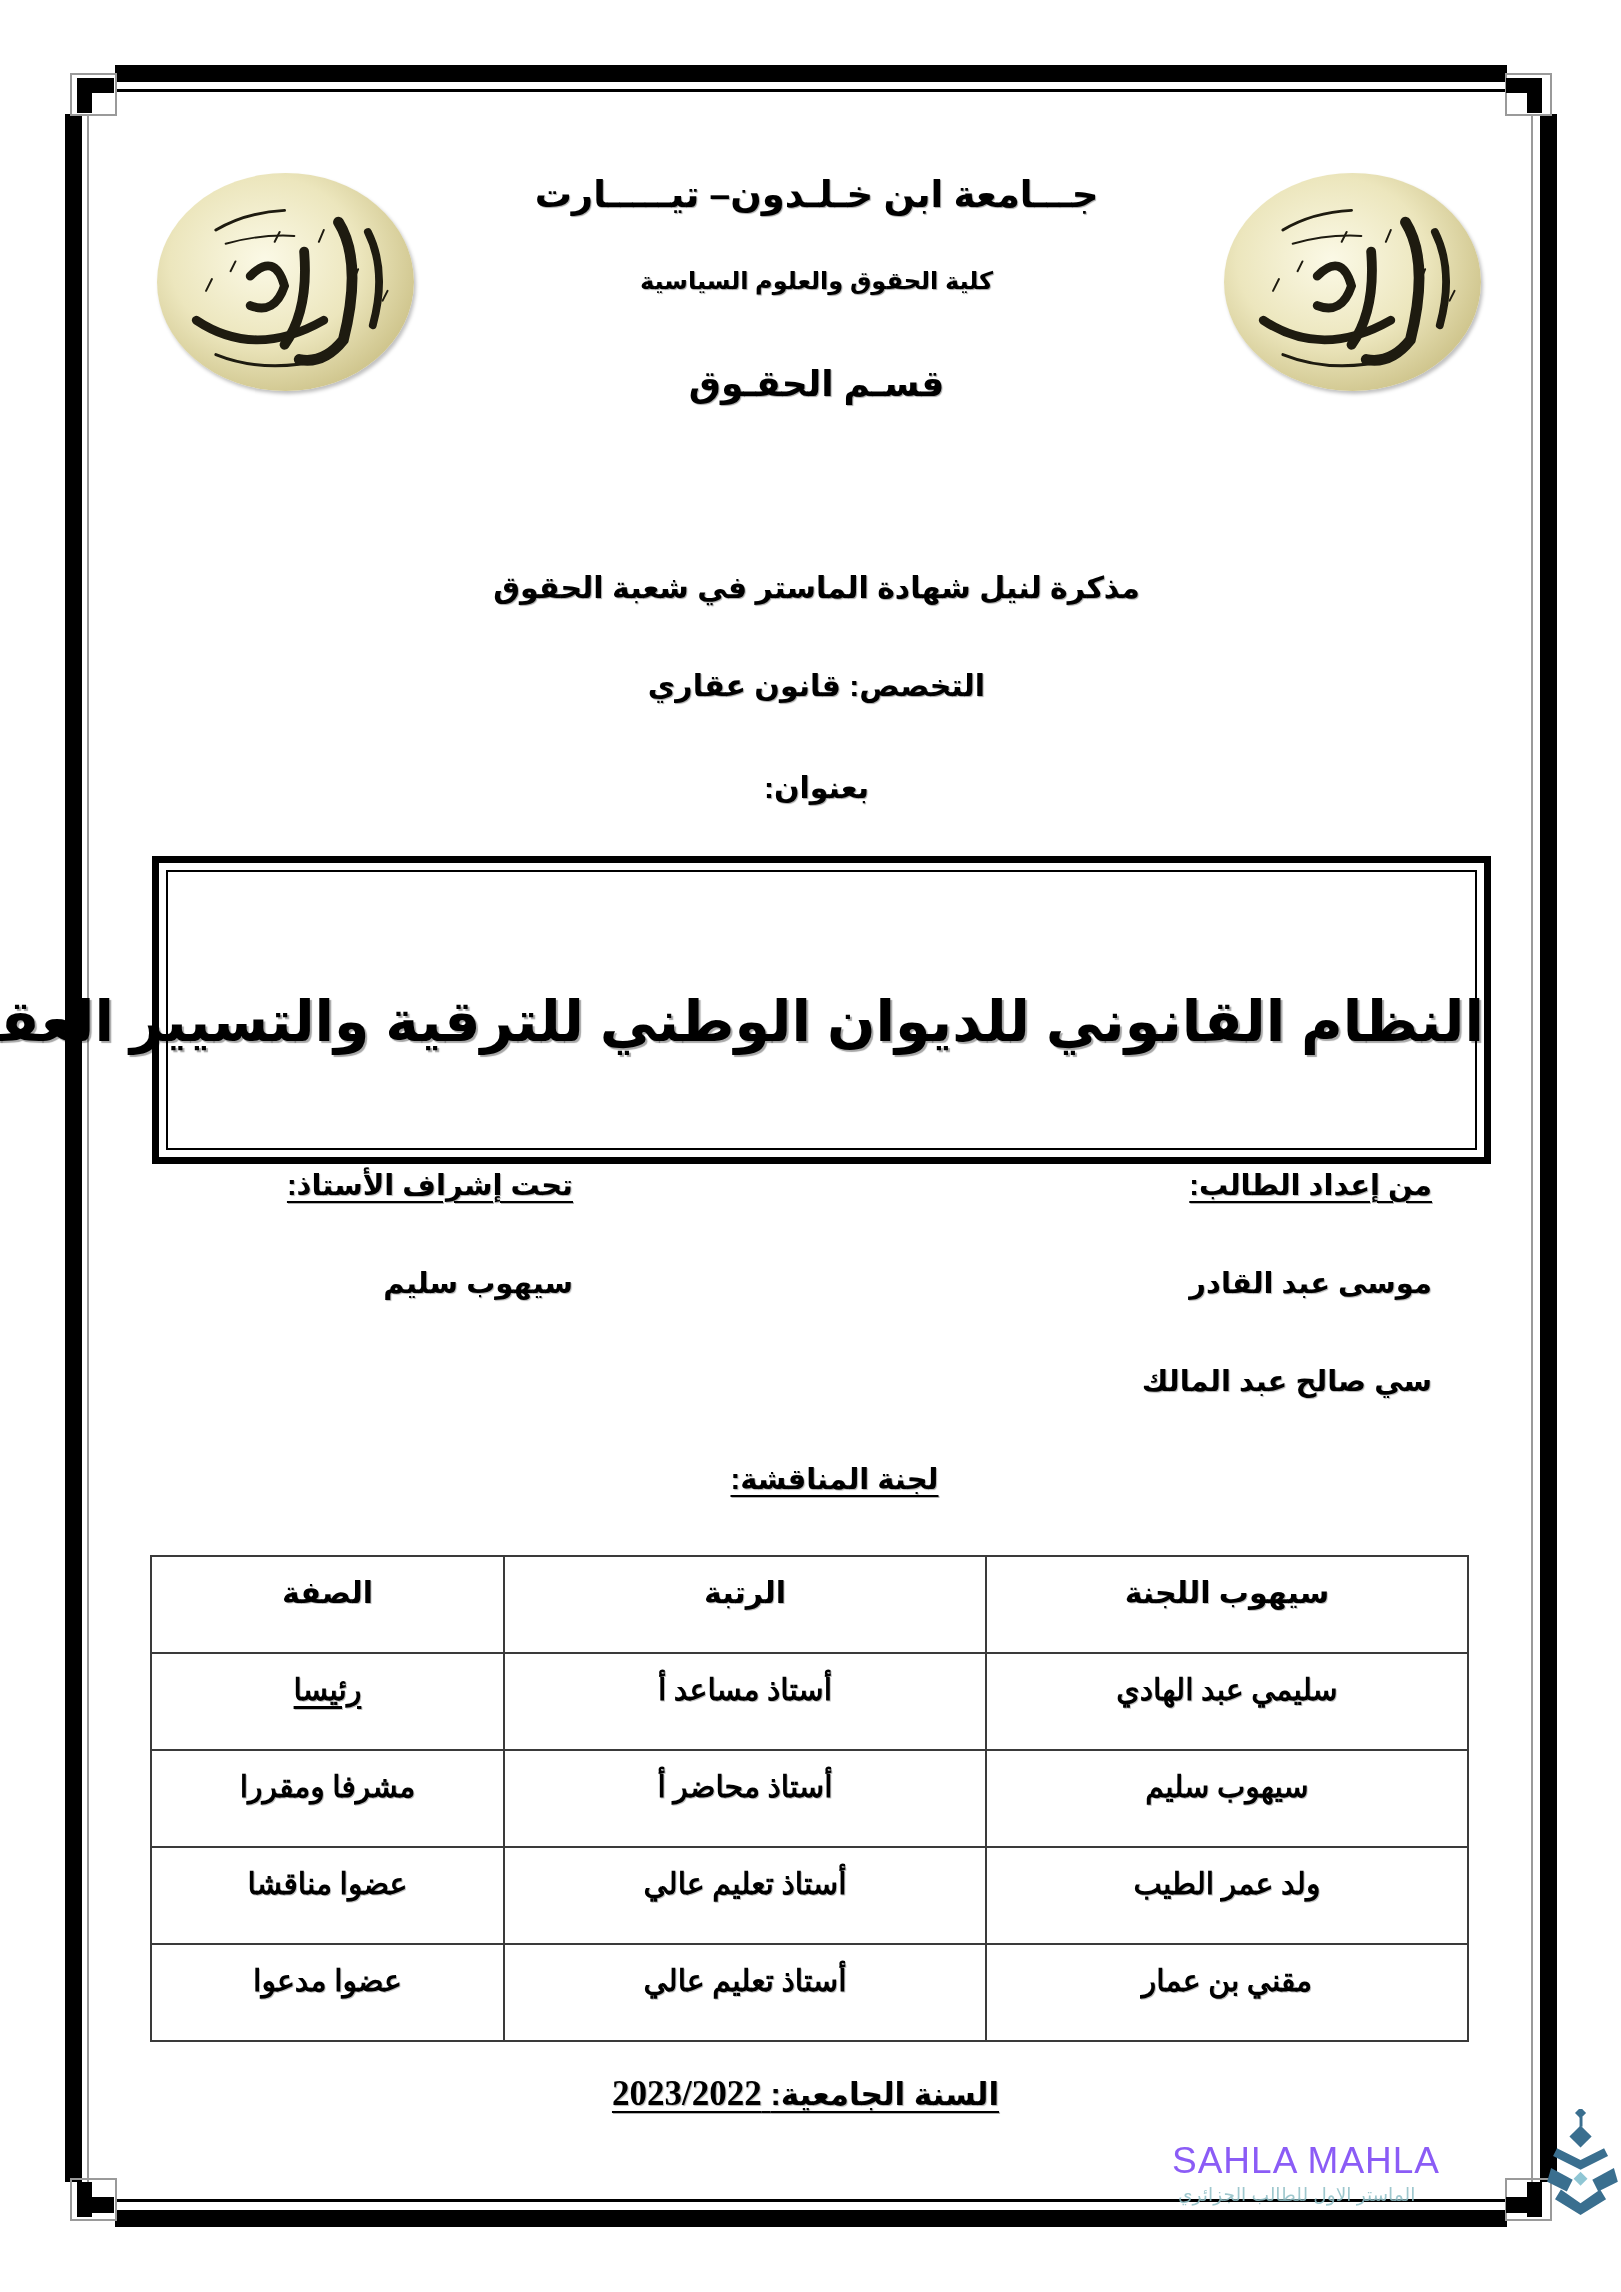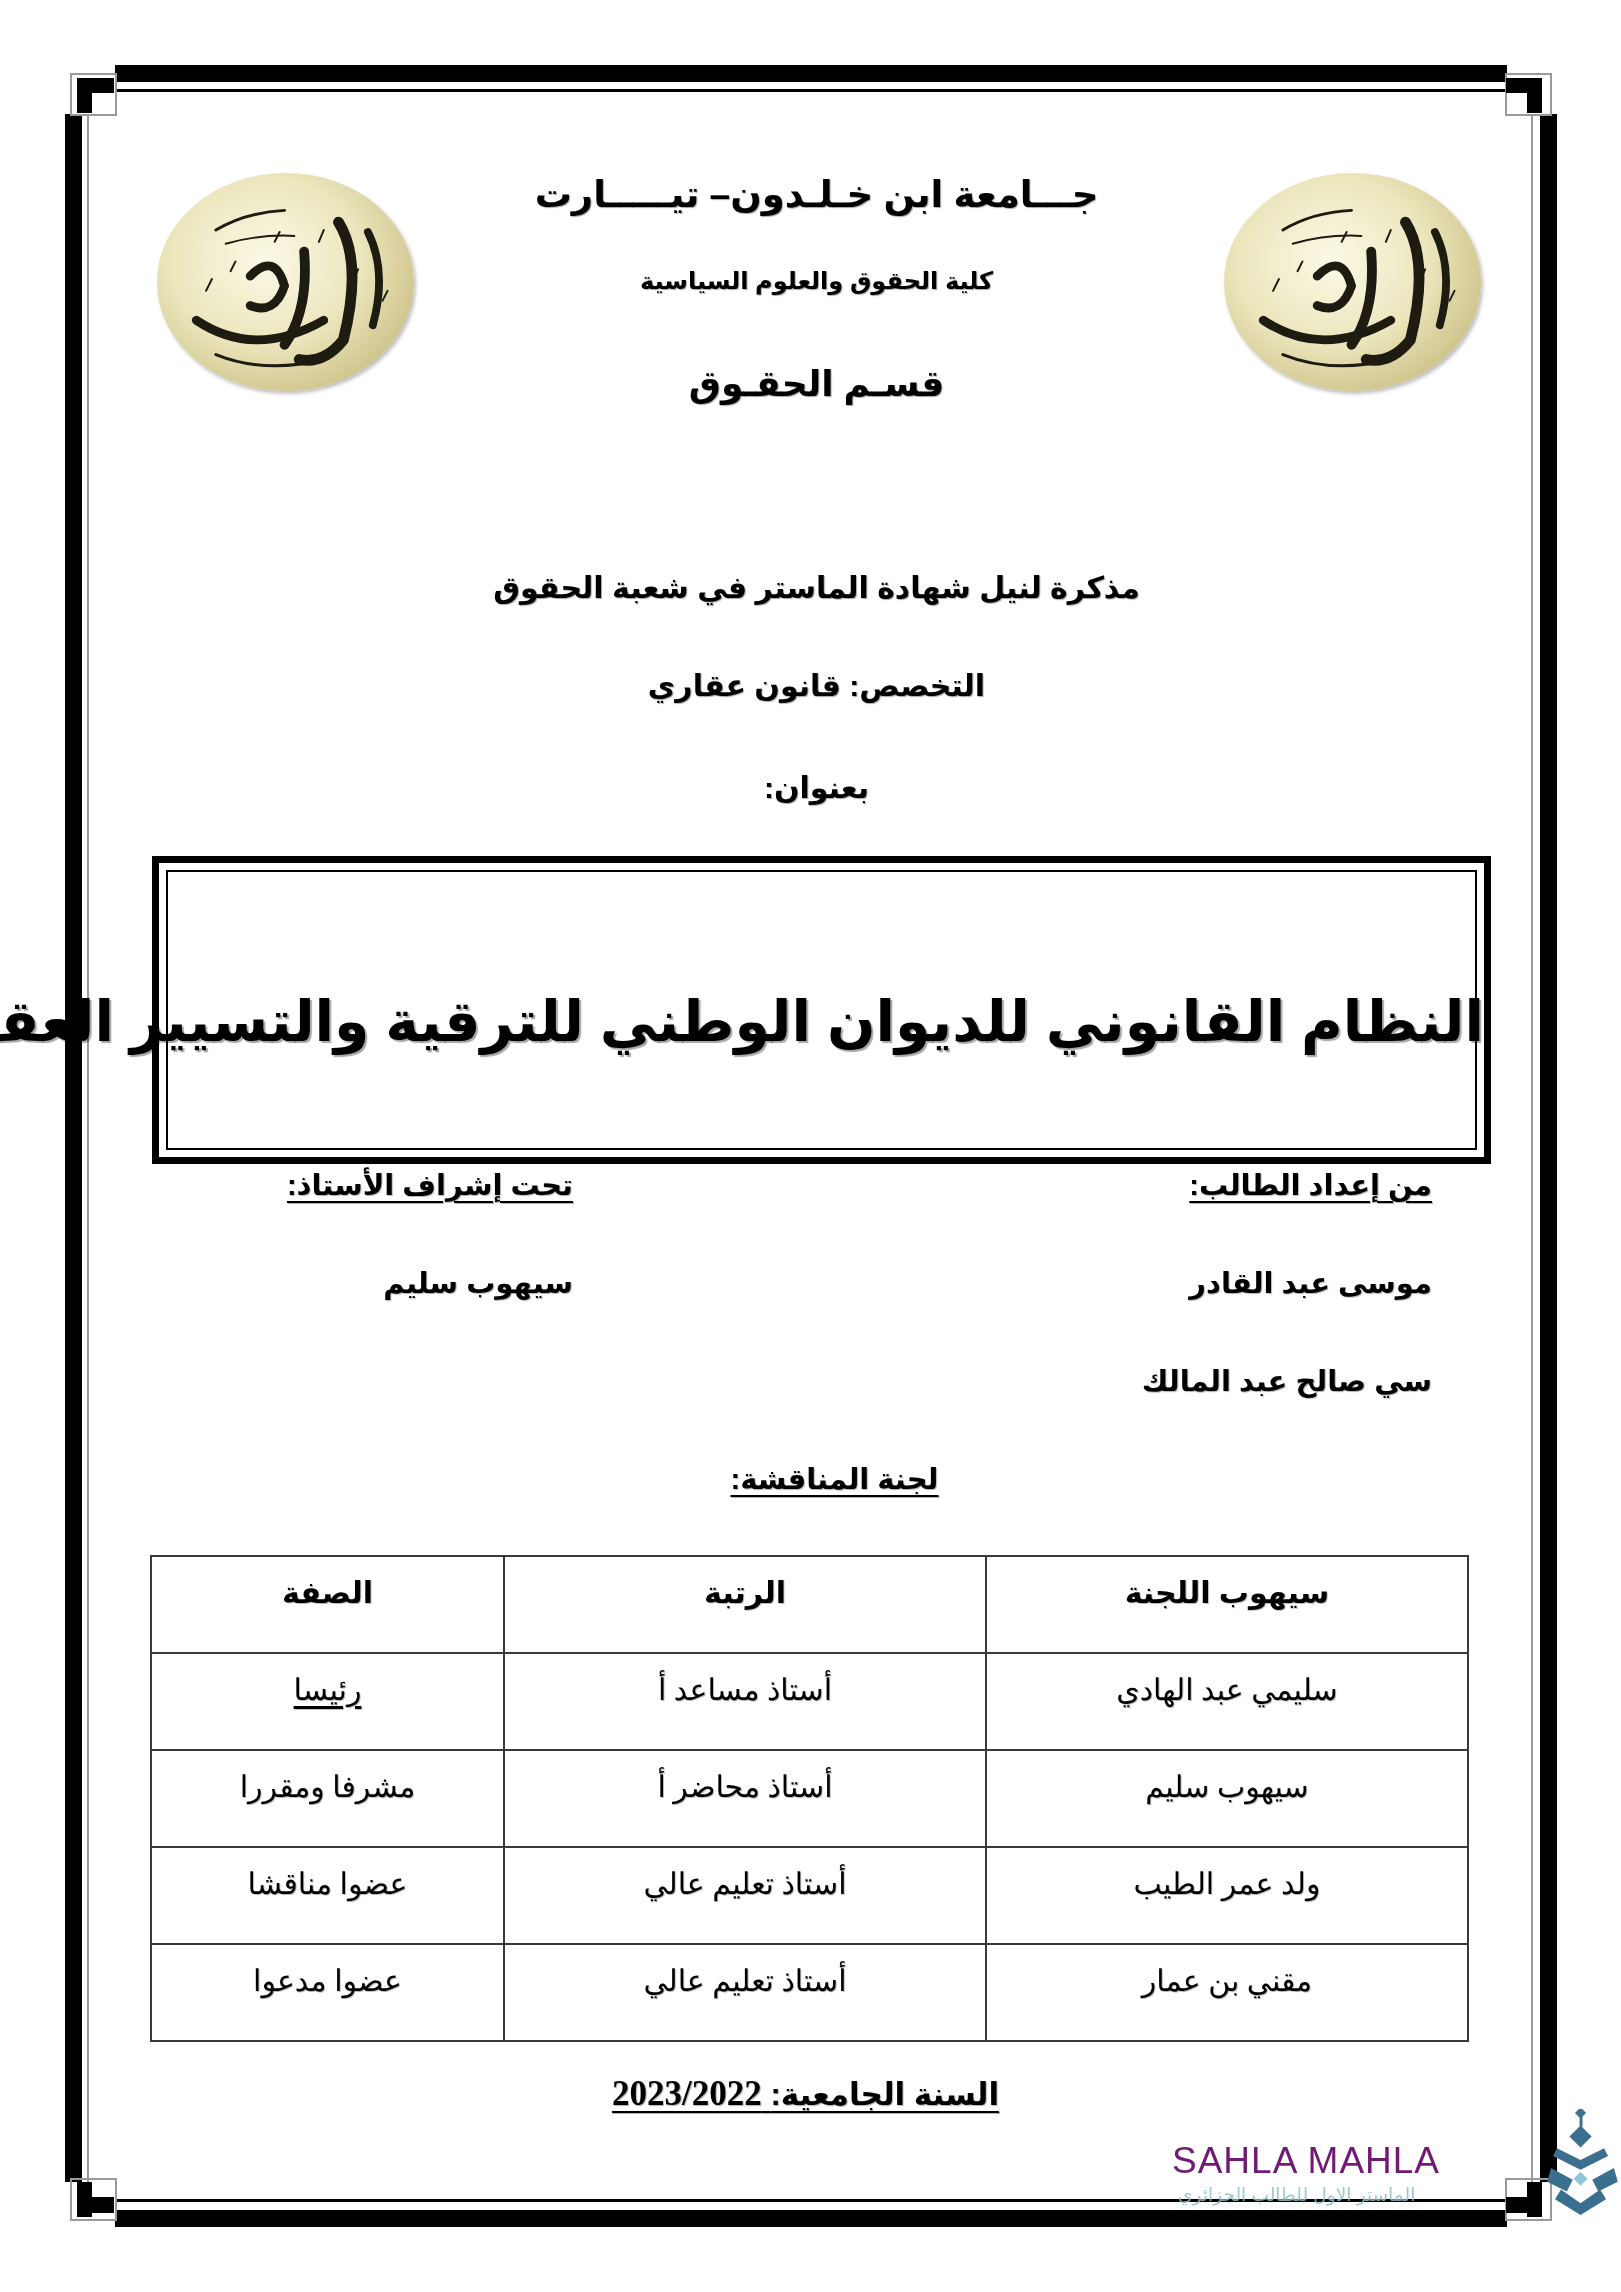--- a/index.html
+++ b/index.html
@@ -109,21 +109,21 @@
     }
     table.jury td, table.jury th {
       border: 2px solid #3a3a3a;
       height: 97px;
       text-align: center;
       vertical-align: top;
       padding-top: 17.6px;
       box-sizing: border-box;
       font-family: "Liberation Serif", "DejaVu Serif", serif;
       font-size: 30px;
-      font-weight: normal;
+      font-weight: bold;
       text-shadow: 1px 1px 0 rgba(0,0,0,0.25);
     }
     table.jury th {
       font-family: "Liberation Sans", "DejaVu Sans", sans-serif;
       font-weight: bold;
       font-size: 30px;
     }
     .col-name { width: 482px; }
     .col-rank { width: 482px; }
     .col-role { width: 353px; }
@@ -145,21 +145,21 @@
     }
     .year .y-label { font-family: "Liberation Sans", "DejaVu Sans", sans-serif; font-size: 31px; }
 
     
     .wm-text {
       position: absolute;
       left: 1172px; top: 2140px;
       font-family: "Liberation Sans", "DejaVu Sans", sans-serif;
       font-size: 37px;
       letter-spacing: 1px;
-      color: #701a75;
+      color: #8b5cf6;
       white-space: nowrap;
     }
     .wm-sub {
       position: absolute;
       left: 1178px; top: 2184px;
       font-size: 18.6px;
       color: #8fbfc6;
       opacity: 0.85;
       direction: rtl;
       white-space: nowrap;

